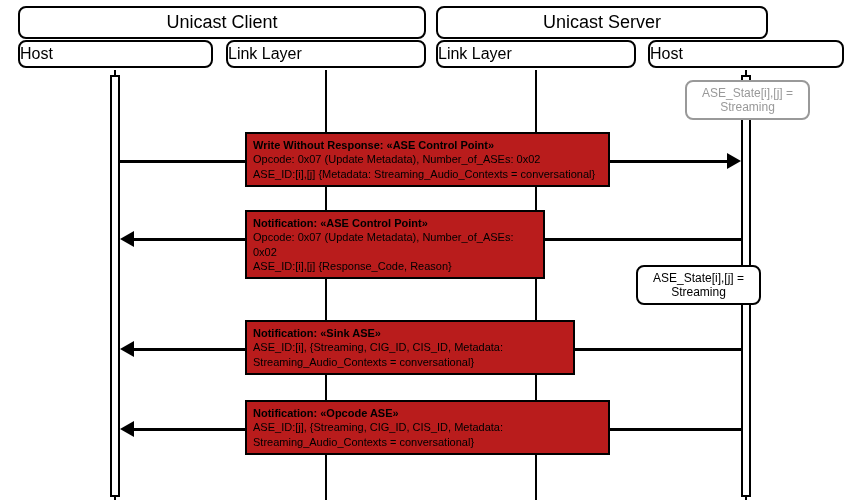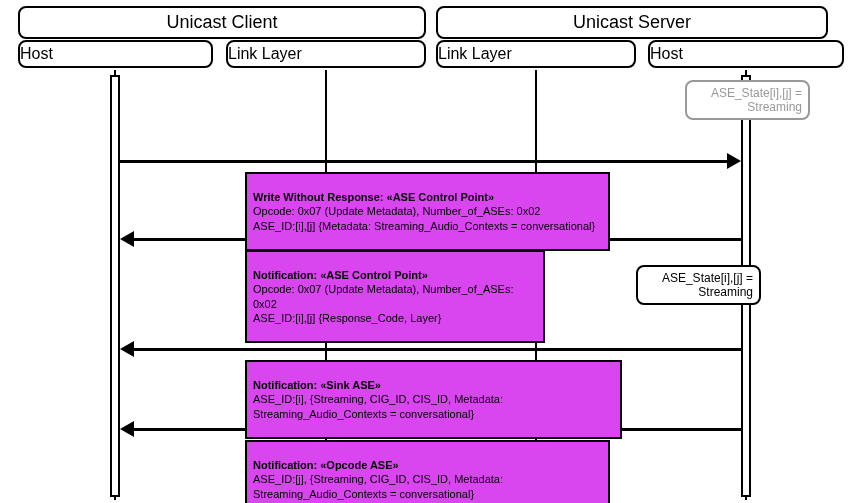--- a/index.html
+++ b/index.html
@@ -46,38 +46,37 @@
       width: 10px;
       background: white;
       border: 2px solid black;
       z-index: 3;
     }
     .state-box {
       position: absolute;
       border: 2px solid black;
       border-radius: 8px;
       background: white;
-      text-align: right;
+      text-align: center;
       font-size: 12px;
       padding: 4px 6px;
       z-index: 10;
     }
     .state-box.grey {
       border-color: #999;
       color: #999;
     }
     .message-box {
       position: absolute;
       border: 2px solid black;
-      background: #d946ef;
+      background: #b91c1c;
       font-size: 11px;
-      padding: 16px 6px;
+      padding: 4px 6px;
       z-index: 10;
       line-height: 1.3;
-      margin-top: 40px;
     }
     .message-box strong {
       font-weight: bold;
     }
     .arrow {
       position: absolute;
       height: 3px;
       background: black;
       z-index: 5;
     }
@@ -97,21 +96,21 @@
       border-top: 8px solid transparent;
       border-bottom: 8px solid transparent;
       border-right: 14px solid black;
       z-index: 6;
     }
   </style>
 </head>
 <body>
 
 <div class="header-box" style="left:18px; top:6px; width:408px;">Unicast Client</div>
-<div class="header-box" style="left:436px; top:6px; width:392px;">Unicast Server</div>
+<div class="header-box" style="left:436px; top:6px; width:332px;">Unicast Server</div>
 
 <div class="sub-header-box" style="left:18px; top:40px; width:195px;">Host</div>
 <div class="sub-header-box" style="left:226px; top:40px; width:200px;">Link Layer</div>
 <div class="sub-header-box" style="left:436px; top:40px; width:200px;">Link Layer</div>
 <div class="sub-header-box" style="left:648px; top:40px; width:196px;">Host</div>
 
 <div class="lifeline" style="left:114px; top:70px; height:430px;"></div>
 <div class="lifeline" style="left:325px; top:70px; height:430px;"></div>
 <div class="lifeline" style="left:535px; top:70px; height:430px;"></div>
 <div class="lifeline" style="left:745px; top:70px; height:430px;"></div>
@@ -127,28 +126,28 @@
   <strong>Write Without Response: «ASE Control Point»</strong><br>
   <span>Opcode: 0x07 (Update Metadata), Number_of_ASEs: 0x02</span><br>
   <span>ASE_ID:[i],[j] {Metadata: Streaming_Audio_Contexts = conversational}</span>
 </div>
 
 <div class="arrow" style="left:134px; top:238px; width:607px;"></div>
 <div class="arrow-head-left" style="left:120px; top:231px;"></div>
 <div class="message-box" style="left:245px; top:210px; width:300px;">
   <strong>Notification: «ASE Control Point»</strong><br>
   <span>Opcode: 0x07 (Update Metadata), Number_of_ASEs: 0x02</span><br>
-  <span>ASE_ID:[i],[j] {Response_Code, Layer}</span>
+  <span>ASE_ID:[i],[j] {Response_Code, Reason}</span>
 </div>
 
 <div class="state-box" style="left:636px; top:265px; width:125px;">ASE_State[i],[j] = Streaming</div>
 
 <div class="arrow" style="left:134px; top:348px; width:607px;"></div>
 <div class="arrow-head-left" style="left:120px; top:341px;"></div>
-<div class="message-box" style="left:245px; top:320px; width:377px;">
+<div class="message-box" style="left:245px; top:320px; width:330px;">
   <strong>Notification: «Sink ASE»</strong><br>
   <span>ASE_ID:[i], {Streaming, CIG_ID, CIS_ID, Metadata: Streaming_Audio_Contexts = conversational}</span>
 </div>
 
 <div class="arrow" style="left:134px; top:428px; width:607px;"></div>
 <div class="arrow-head-left" style="left:120px; top:421px;"></div>
 <div class="message-box" style="left:245px; top:400px; width:365px;">
   <strong>Notification: «Opcode ASE»</strong><br>
   <span>ASE_ID:[j], {Streaming, CIG_ID, CIS_ID, Metadata: Streaming_Audio_Contexts = conversational}</span>
 </div>

